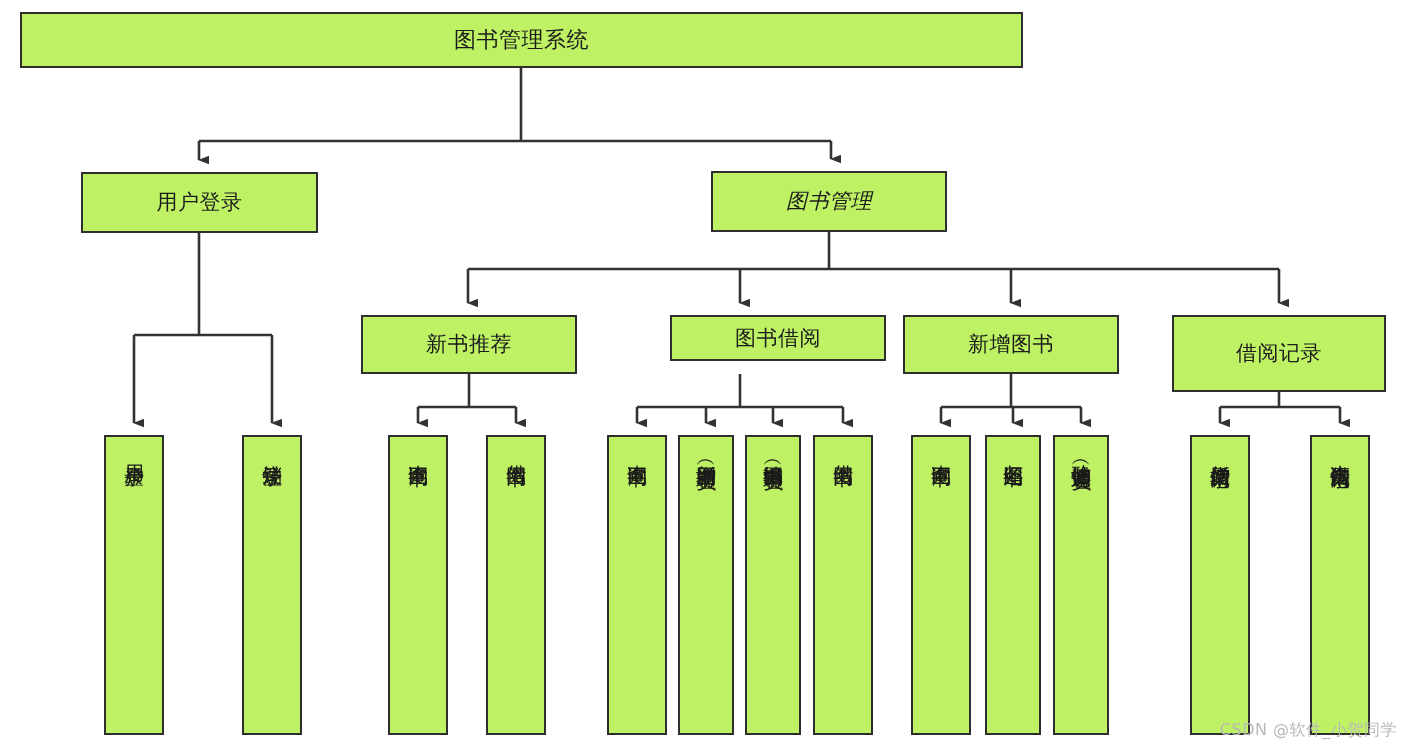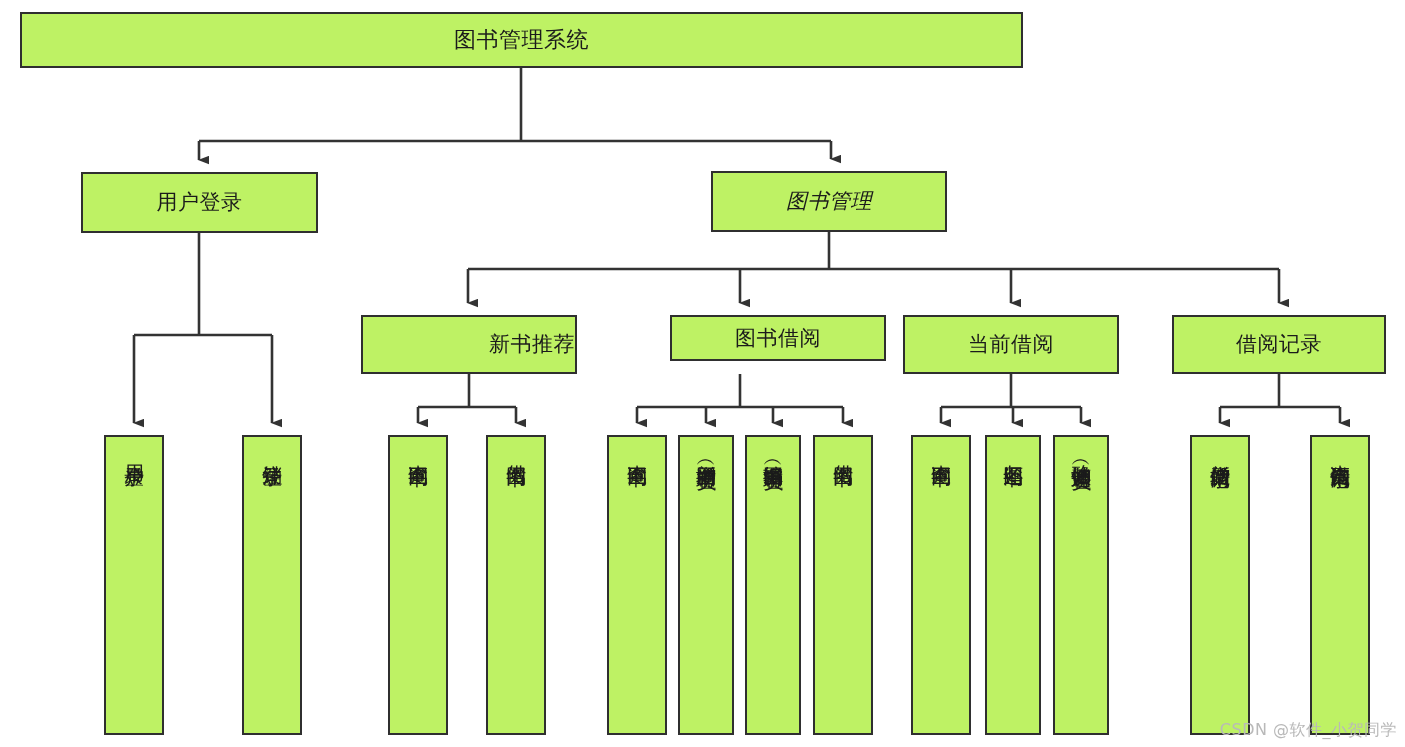--- a/index.html
+++ b/index.html
@@ -135,30 +135,30 @@
     <span class="node-label">图书管理系统</span>
   </div>
 
   <div class="node-box node-h" style="left:81px; top:172px; width:237px; height:61px;">
     <span class="node-label">用户登录</span>
   </div>
   <div class="node-box node-h" style="left:711px; top:171px; width:236px; height:61px;font-style:italic;">
     <span class="node-label">图书管理</span>
   </div>
 
-  <div class="node-box node-h" style="left:361px; top:315px; width:216px; height:59px;justify-content:flex-end;">
+  <div class="node-box node-h" style="left:361px; top:315px; width:216px; height:59px;">
     <span class="node-label">新书推荐</span>
   </div>
   <div class="node-box node-h" style="left:632px; top:315px; width:216px; height:46px;margin-left:38px;">
     <span class="node-label">图书借阅</span>
   </div>
   <div class="node-box node-h" style="left:903px; top:315px; width:216px; height:59px;">
-    <span class="node-label">当前借阅</span>
-  </div>
-  <div class="node-box node-h" style="left:1172px; top:315px; width:214px; height:59px;">
+    <span class="node-label">新增图书</span>
+  </div>
+  <div class="node-box node-h" style="left:1172px; top:315px; width:214px; height:77px;">
     <span class="node-label">借阅记录</span>
   </div>
 
   <div class="node-box node-v" style="left:104px; top:435px; width:60px; height:300px;">
     <span class="node-label">用户登录</span>
   </div>
   <div class="node-box node-v" style="left:242px; top:435px; width:60px; height:300px;">
     <span class="node-label">注销登录</span>
   </div>
 

